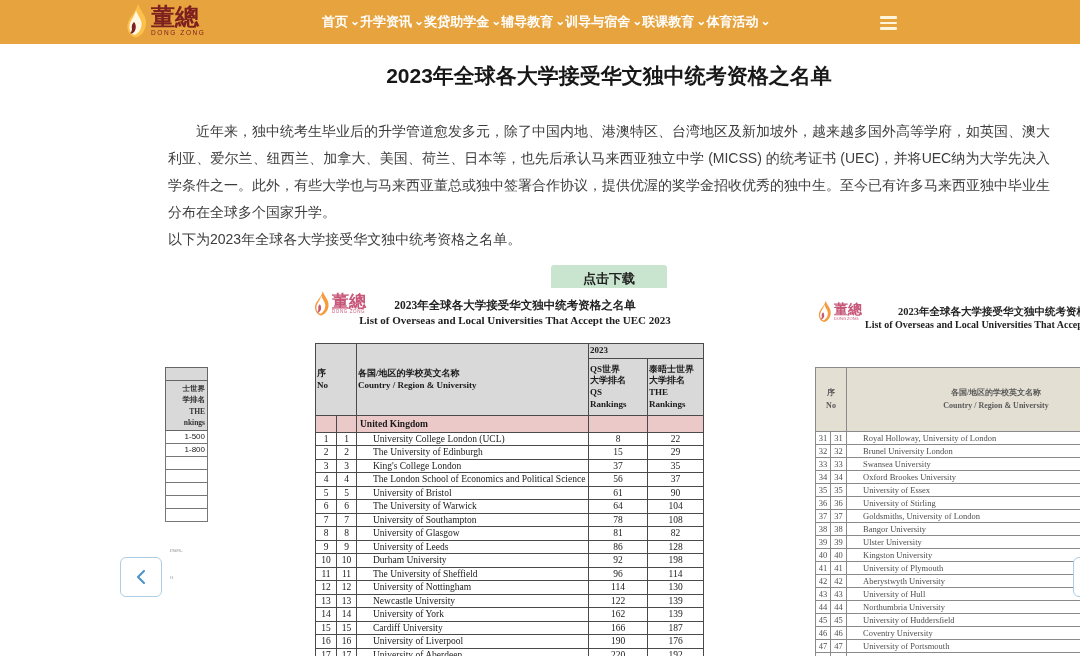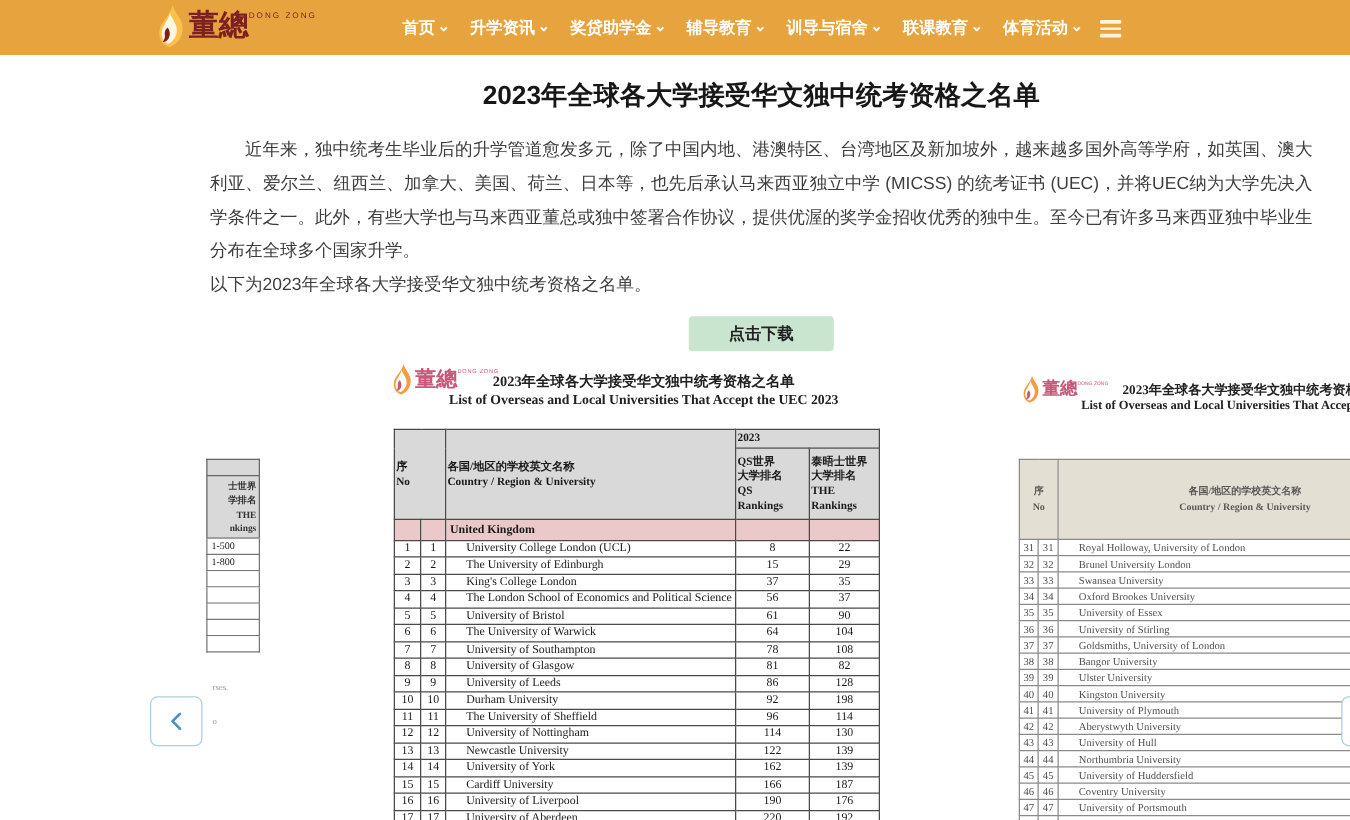--- a/index.html
+++ b/index.html
@@ -3,35 +3,35 @@
 <meta charset="utf-8">
 <style>
   html,body{margin:0;padding:0}
   body{position:relative;width:1080px;height:656px;overflow:hidden;background:#fff;
        font-family:"Liberation Sans",sans-serif}
 
   
   .topbar{position:absolute;left:0;top:0;width:1080px;height:44px;background:var(--header-bg,#E7A43E)}
   .logo{position:absolute;left:126px;top:4px;display:flex;align-items:center;gap:3px;cursor:pointer}
   .flame{width:22px;height:34px}
-  .logo-txt{display:flex;flex-direction:row;line-height:1}
+  .logo-txt{display:flex;flex-direction:column;line-height:1}
   .logo-title{font-family:"Liberation Serif",serif;font-weight:bold;font-size:24px;color:var(--logo-maroon,#7E2020)}
   .logo-sub{font-size:6.5px;letter-spacing:1.6px;color:var(--logo-maroon,#7E2020);margin-top:1px}
-  .mainnav{position:absolute;left:322px;top:0;height:44px;display:flex;align-items:center;gap:16px}
+  .mainnav{position:absolute;left:322px;top:0;height:44px;display:flex;align-items:center;}
   .nav-item{display:flex;align-items:center;gap:2px;color:var(--nav-text,#fff);font-size:13px;
             font-weight:bold;cursor:pointer;white-space:nowrap;text-decoration:none}
   .chev{font-size:12px;line-height:1;margin-top:-3px}
   .hamburger{position:absolute;left:880px;top:16px;width:17px;display:flex;flex-direction:column;gap:3px;cursor:pointer}
   .hamburger i{display:block;height:2.5px;background:#FDF6DC;border-radius:1px}
 
   
   .content{position:absolute;left:0;top:44px;width:1080px}
   .page-title{margin:18px 0 0 168px;width:882px;text-align:center;font-size:21px;font-weight:bold;color:#171717}
   .para{margin:0 0 0 168px;width:882px;font-size:14px;line-height:27px;color:#3d3d3d;text-align:justify}
-  .para.indent{margin-top:16px;text-indent:2em}
+  .para.indent{margin-top:28px;text-indent:2em}
   .btn-row{margin:12px 0 0 168px;width:882px;text-align:center}
   .download-btn{background:var(--button-bg,#C9E5CF);color:var(--button-text,#222);font-weight:bold;font-size:13px;
                 font-family:inherit;border:0;border-radius:3px;padding:5px 32px;cursor:pointer}
 
   
   .carousel{position:absolute;left:0;top:288px;width:1080px;height:368px}
   .pg{position:absolute;background:#fff;overflow:hidden}
   .pg-center{left:310px;top:0;width:396px;height:368px}
   .pg-right{left:810px;top:0;width:270px;height:368px}
   .pg-leftfrag{left:165px;top:0;width:45px;height:368px;overflow:visible}
@@ -74,21 +74,21 @@
   .right-table .rrow td{font-size:8.5px;color:#4f4f4f}
 
   
   .lf-box1{position:absolute;left:0;top:79px;width:43px;height:13px;background:var(--doc-header-gray,#D9D9D9);
            border:1px solid #666;border-bottom:none;box-sizing:border-box}
   .lf-head{position:absolute;left:0;top:92px;width:43px;height:51px;background:var(--doc-header-gray,#D9D9D9);
            border:1px solid #666;box-sizing:border-box;font-family:"Liberation Serif",serif;font-size:7.5px;
            font-weight:bold;color:#333;text-align:right;padding:2px 2px 0 0;white-space:pre-line;line-height:1.5}
   .lf-rows{position:absolute;left:0;top:143px;width:43px}
   .lf-row{height:13px;border:1px solid #777;border-top:none;box-sizing:border-box;background:#fff;
-          font-family:Liberation Serif, serif;font-size:8px;text-align:center;padding-right:16px;line-height:12px;color:#222}
+          font-family:Liberation Sans, sans-serif;font-size:8px;text-align:right;padding-right:2px;line-height:12px;color:#222}
   .lf-note{position:absolute;font-family:"Liberation Serif",serif;font-size:7px;color:#999}
   .lf-note-1{left:5px;top:258px}
   .lf-note-2{left:5px;top:285px}
 
   
   .arrow{position:absolute;width:42px;height:40px;background:#fff;border:1px solid var(--arrow-border,#AECDE4);
          border-radius:6px;display:flex;align-items:center;justify-content:center;cursor:pointer;padding:0}
   .arrow-left{left:120px;top:269px}
   .arrow-right{left:1073px;top:269px}
   .arrow svg{width:10px;height:14px;stroke:var(--arrow-chevron,#4A93C8);stroke-width:2;fill:none;

